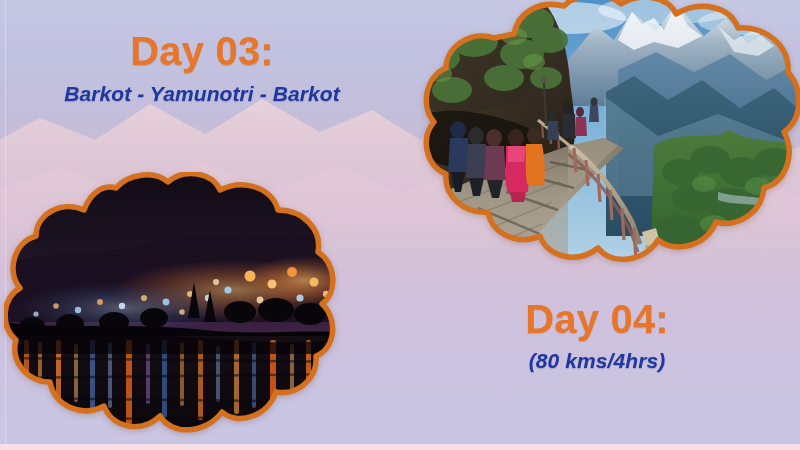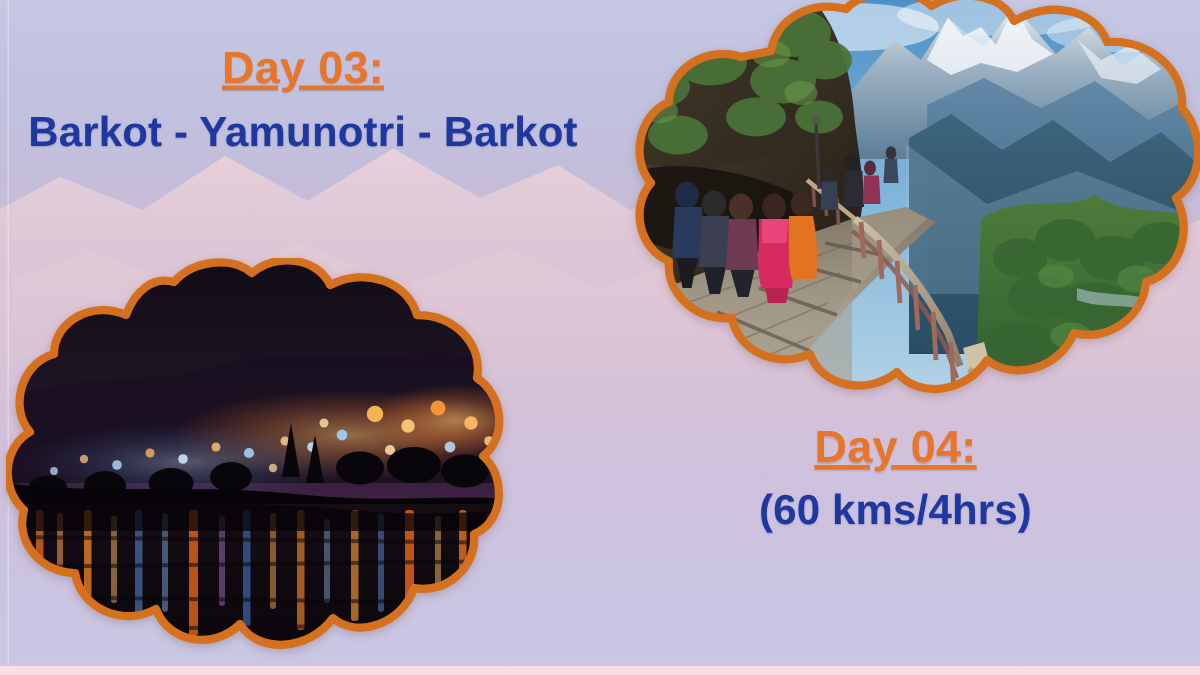--- a/index.html
+++ b/index.html
@@ -43,40 +43,40 @@
     position:absolute; top:0; bottom:0; left:5px;
     width:1px;
     background:rgba(255,255,255,.30);
   }
 
   
   .txt-block { position:absolute; text-align:center; }
 
   .day-head {
     color:#e8762a;
-    font-size:30px;
+    font-size:40px;
     font-weight:bold;
     letter-spacing:.2px;
     line-height:1.05;
     text-shadow:0 1px 1px rgba(120,60,10,.22);
-    text-decoration:underline;
   }
   .day-sub {
     color:#1f37a0;
-    font-size:28px;
+    font-size:21px;
     font-weight:bold;
     line-height:1.22;
     letter-spacing:.1px;
     text-shadow:0 1px 1px rgba(20,30,110,.22);
+    font-style:italic;
   }
 
   #block-day03 { left:0px; top:30px; width:404px; }
   #block-day03 .day-head { margin-bottom:9px; }
 
-  #block-day04 { left:394px; top:283px; width:406px; }
+  #block-day04 { left:394px; top:298px; width:406px; }
   #block-day04 .day-head { margin-bottom:8px; }
 
   
   .blob {
     position:absolute;
     filter:drop-shadow(0 2px 3px rgba(90,60,40,.25));
   }
   .blob svg { display:block; width:100%; height:100%; }
 
   #blob-trail { left:418px; top:-4px; width:382px; height:285px; }
@@ -115,21 +115,21 @@
 
   <div class="edge-line"></div>
 
   <div class="txt-block" id="block-day03">
     <div class="day-head">Day 03:</div>
     <div class="day-sub">Barkot - Yamunotri - Barkot</div>
   </div>
 
   <div class="txt-block" id="block-day04">
     <div class="day-head">Day 04:</div>
-    <div class="day-sub">(60 kms/4hrs)</div>
+    <div class="day-sub">(80 kms/4hrs)</div>
   </div>
 
   <div class="blob" id="blob-trail">
     <svg viewBox="0 0 382 285">
       <defs>
         <clipPath id="clipTrail">
           <path d="M96,38 C100,16 122,4 146,10 C160,-4 188,-6 203,8
                    C222,-4 250,0 258,18 C282,4 312,10 320,32
                    C348,30 372,50 370,76 C386,94 384,124 366,136
                    C378,158 368,186 346,192 C344,216 320,232 298,226

